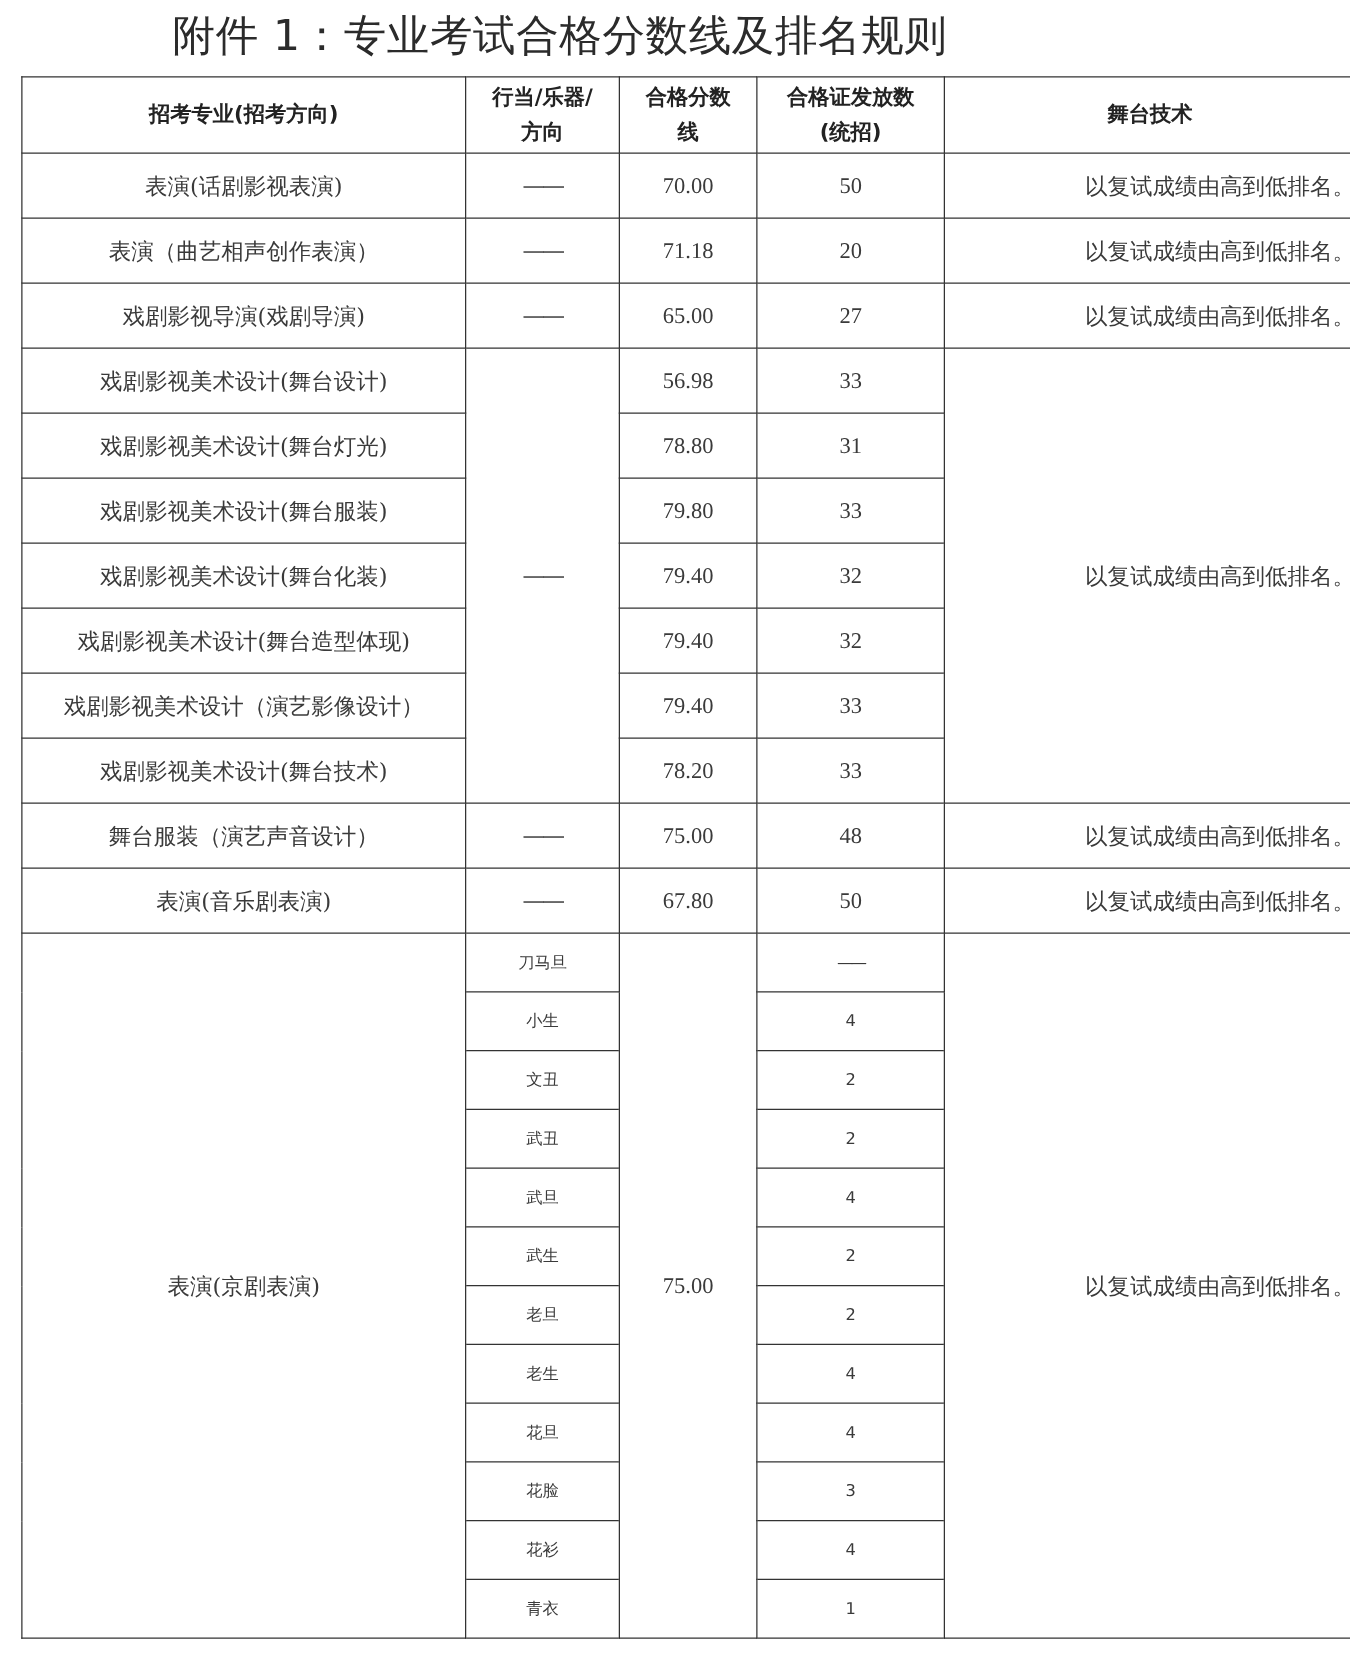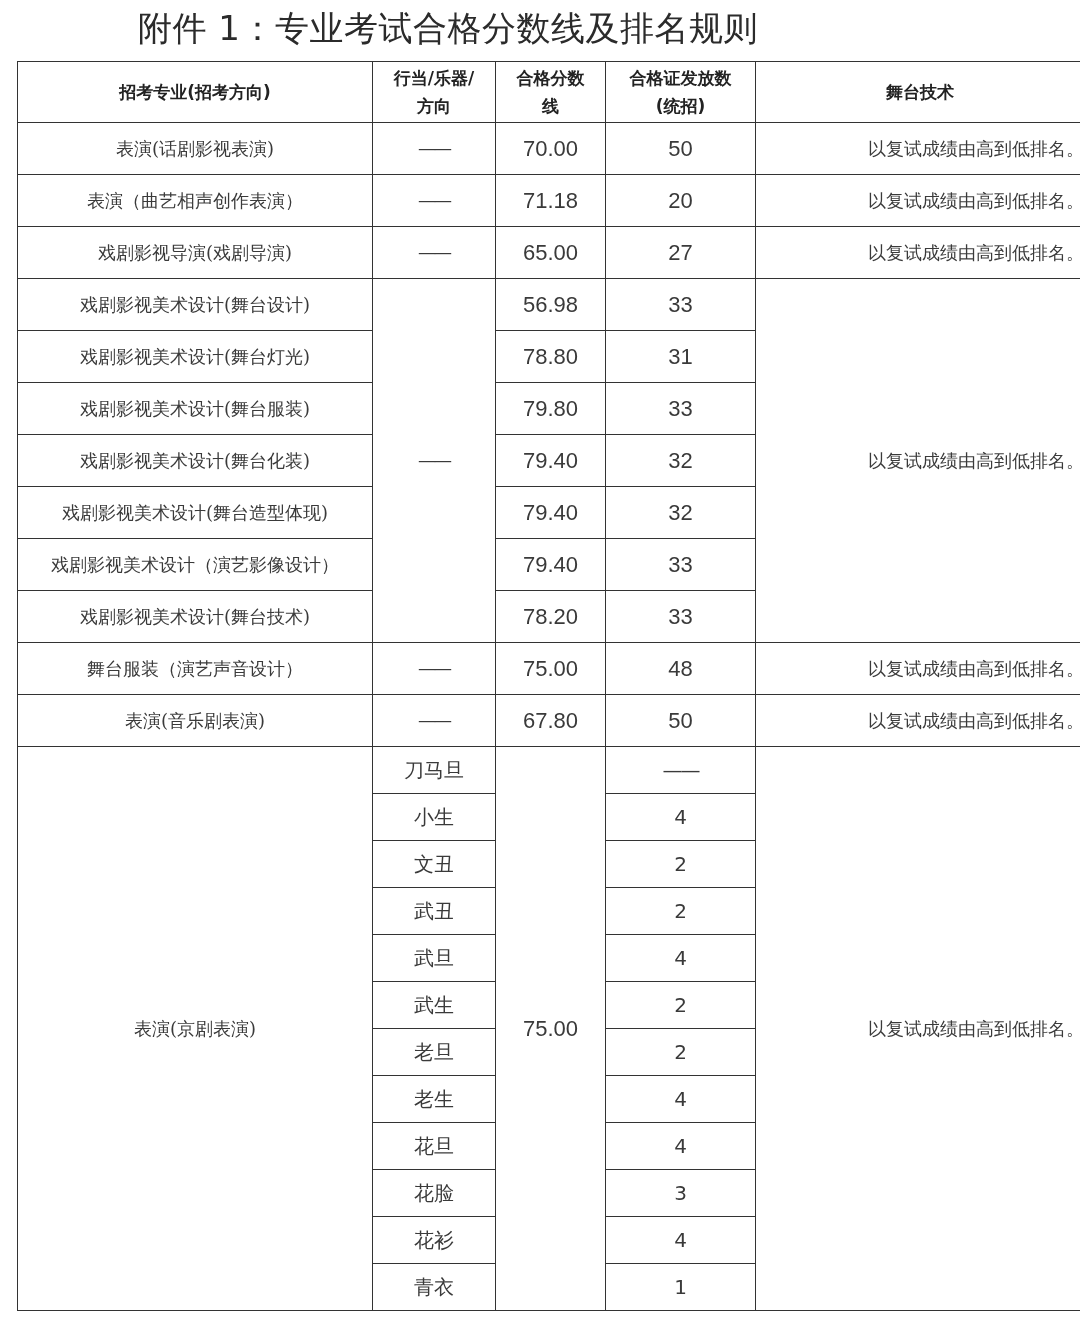--- a/index.html
+++ b/index.html
@@ -10,22 +10,22 @@
            letter-spacing: 0.5px; }
   table { position: absolute; left: 17px; top: 61px; border-collapse: collapse;
           table-layout: fixed; width: 1067px; }
   td, th { border: 1.6px solid #333; text-align: center; vertical-align: middle;
            font-size: 18px; padding: 0; color: #3a3a3a; font-weight: normal; }
   th { font-family: "DejaVu Sans", "Liberation Sans", sans-serif; font-weight: bold;
        font-size: 17px; color: #222; line-height: 28px; height: 60px; }
   tr.std td { height: 51px; margin-left: 48px; }
   tr.sub td { height: 46px; }
   td.rule { text-align: right; }
-  td.num { font-family: Liberation Sans, sans-serif; font-size: 22px; }
-  td.sans { font-family: "DejaVu Sans", "Liberation Sans", sans-serif; font-size: 20px; }
+  td.num { font-family: Liberation Serif, serif; font-size: 18px; }
+  td.sans { font-family: "DejaVu Sans", "Liberation Sans", sans-serif; font-size: 13px; }
   .dash { letter-spacing: -2px; }
 </style>
 </head>
 <body>
 
 <div class="title">附件 1：专业考试合格分数线及排名规则</div>
 
 <table>
   <colgroup>
     <col style="width:355px">

